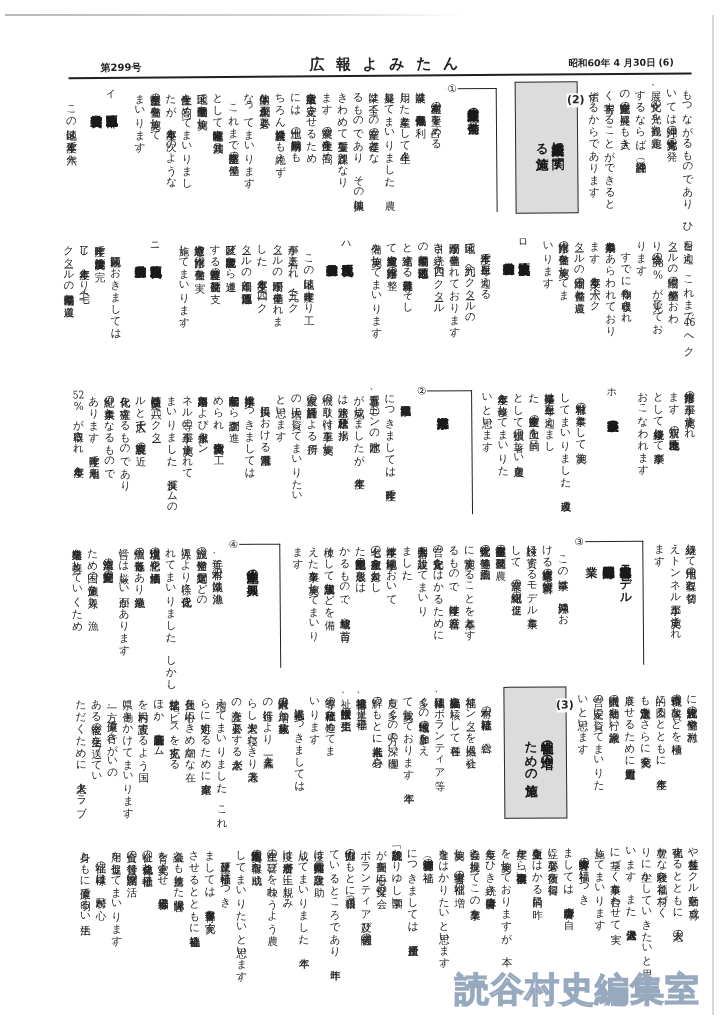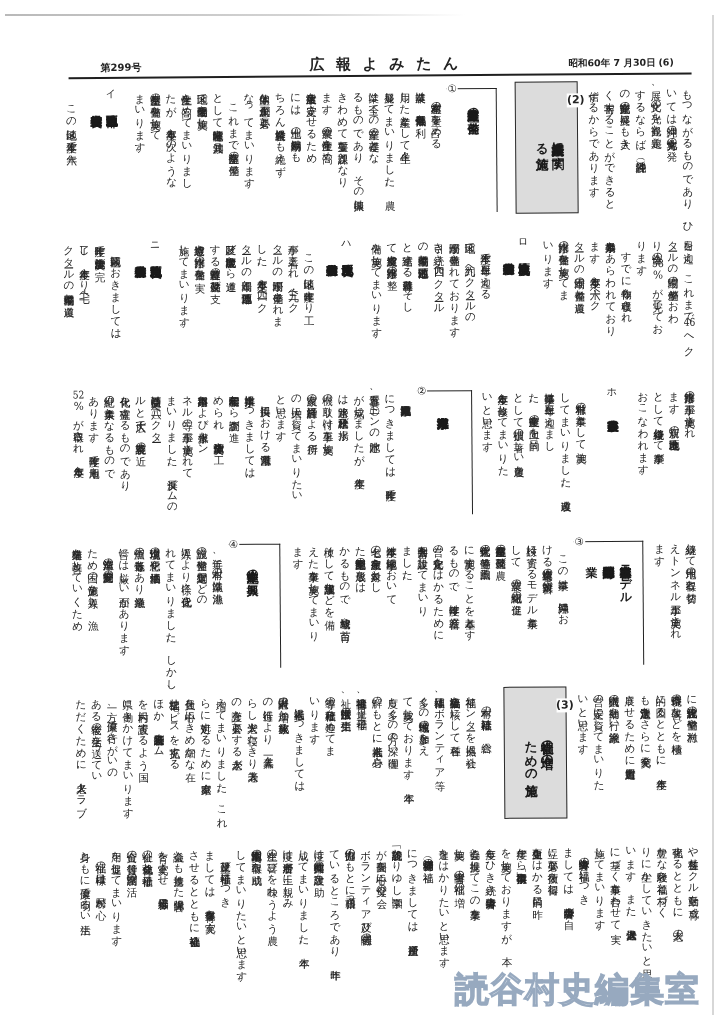--- a/index.html
+++ b/index.html
@@ -79,21 +79,21 @@
 </head>
 <body>
 
 <div class="scan-top"></div>
 <div class="scan-right"></div>
 
 <div id="page">
   <div>
     <span class="issue">第299号</span>
     <span class="title">広報よみたん</span>
-    <span class="date">昭和60年 7 月30日</span>
+    <span class="date">昭和60年 4 月30日</span>
     <span class="page-no">(6)</span>
   </div>
   <div class="rule"></div>
   <div id="article-body">
       <div class="tier" id="t0">
         <div class="text-block" id="t0b0">
           <div class="col">もつながるものであり、ひ</div>
           <div class="col">いては沖縄の地方文化の発</div>
           <div class="col">展、文化の光を観光と定義</div>
           <div class="col">するならば、沖縄（読谷）</div>

